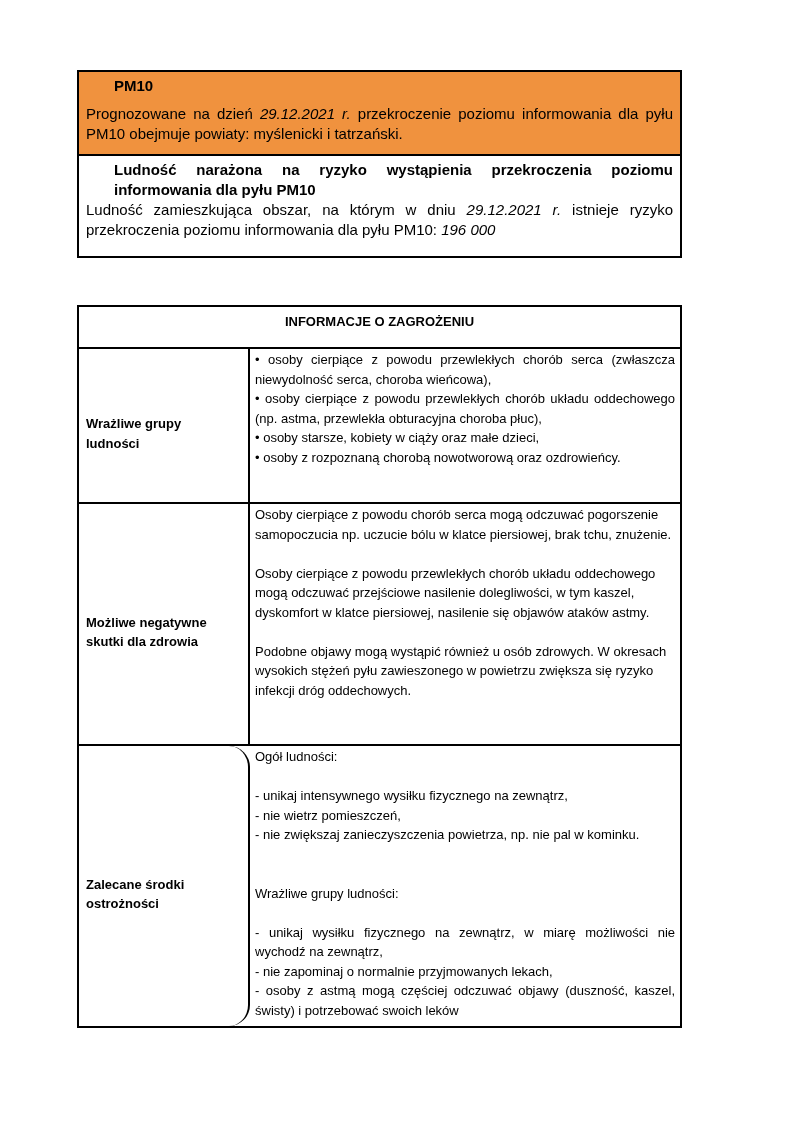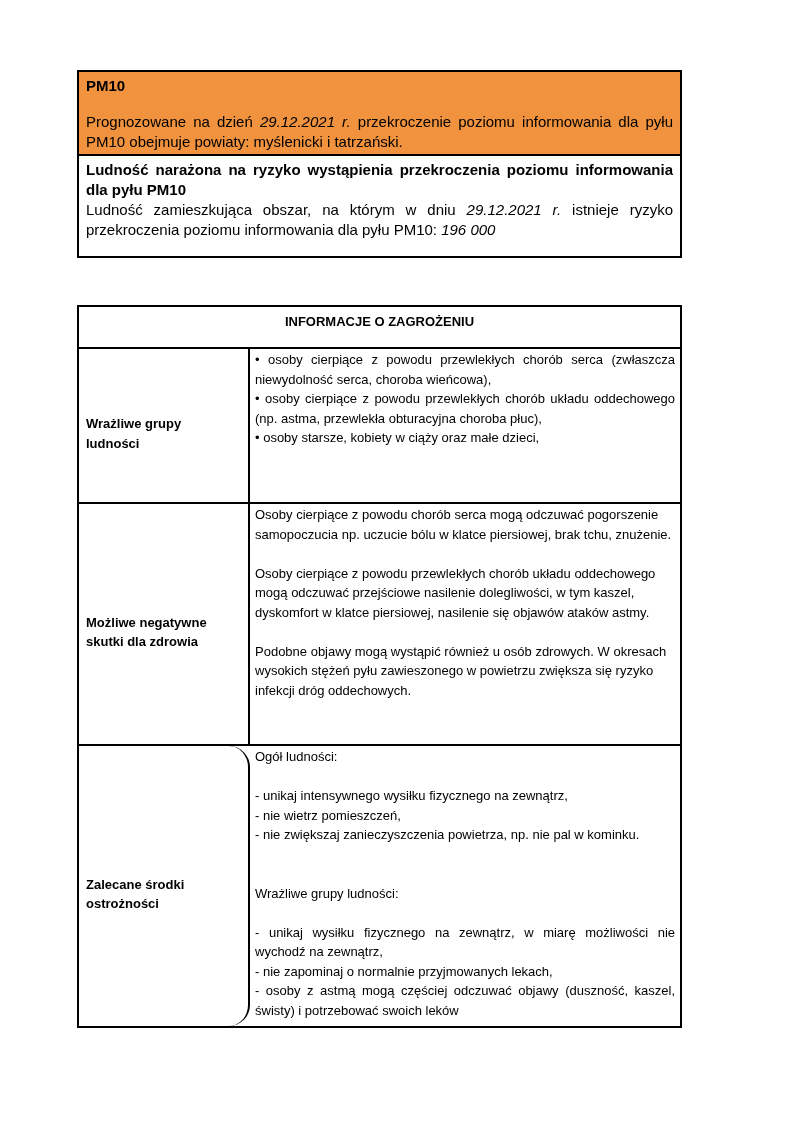--- a/index.html
+++ b/index.html
@@ -36,22 +36,22 @@
     border-bottom: 2px solid #000;
     padding: 4px 7px 0 7px;
     overflow: hidden;
   }
   .alert-white {
     padding: 4px 7px 0 7px;
     overflow: hidden;
   }
   .para { margin: 0; }
   .justify { text-align: justify; }
-  .bold { font-weight: bold; }
-  .mt8 { margin-top: 16px; }
+  .bold { font-weight: bold; margin-left: 28px; }
+  .mt8 { margin-top: 8px; }
   .mt10 { }
   .it { font-style: italic; }
 
   
   .info-table {
     position: absolute;
     left: 77px;
     top: 305px;
     width: 605px;
     height: 723px;
@@ -109,20 +109,21 @@
   <div class="info-table">
     <div class="t-header">INFORMACJE O ZAGROŻENIU</div>
 
     <div class="t-label">
       <span>Wrażliwe grupy ludności</span>
     </div>
     <div class="t-content">
         <div class="line">• osoby cierpiące z powodu przewlekłych chorób serca (zwłaszcza niewydolność serca, choroba wieńcowa),</div>
         <div class="line">• osoby cierpiące z powodu przewlekłych chorób układu oddechowego (np. astma, przewlekła obturacyjna choroba płuc),</div>
         <div class="line">• osoby starsze, kobiety w ciąży oraz małe dzieci,</div>
+        <div class="line">• osoby z rozpoznaną chorobą nowotworową oraz ozdrowieńcy.</div>
       </div>
 
     <div class="t-label">
       <span>Możliwe negatywne skutki dla zdrowia</span>
     </div>
     <div class="t-content ragged">
         <div class="line">Osoby cierpiące z powodu chorób serca mogą odczuwać pogorszenie samopoczucia np. uczucie bólu w klatce piersiowej, brak tchu, znużenie.</div>
         <div class="line">&nbsp;</div>
         <div class="line">Osoby cierpiące z powodu przewlekłych chorób układu oddechowego mogą odczuwać przejściowe nasilenie dolegliwości, w tym kaszel, dyskomfort w klatce piersiowej, nasilenie się objawów ataków astmy.</div>
         <div class="line">&nbsp;</div>

